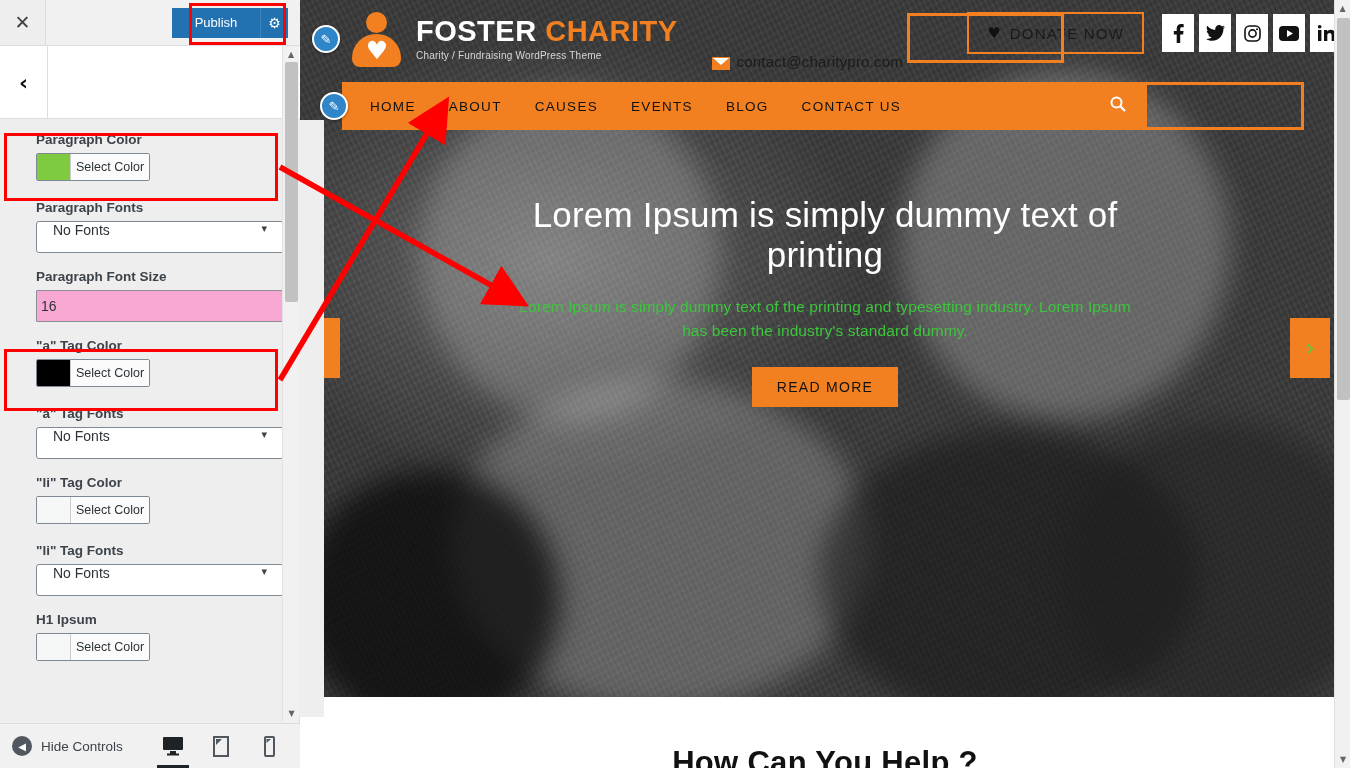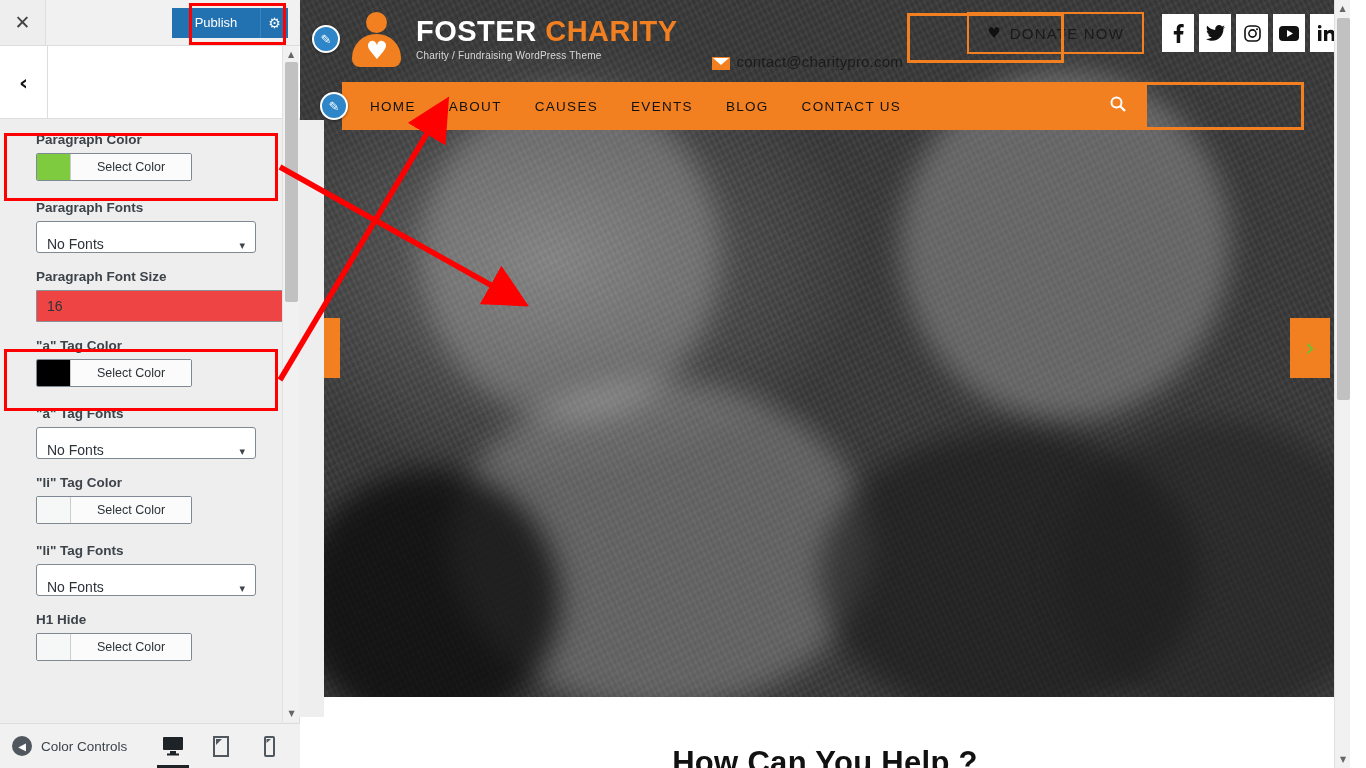--- a/index.html
+++ b/index.html
@@ -94,41 +94,41 @@
   }
   .picker {
     display: inline-flex; align-items: stretch;
     border: 1px solid #7e8993;
     background: #fff; height: 28px;
     border-radius: 2px; overflow: hidden;
     cursor: pointer;
   }
   .swatch { width: 34px; border-right: 1px solid #ccc; }
   .picker-text {
-    padding: 0 26px; font-size: 12.5px; color: #2c3338;
+    padding: 0 5px; font-size: 12.5px; color: #2c3338;
     display: flex; align-items: center; background: #fbfbfb;
   }
   .selectbox {
-    width: 220px; height: 32px;
+    width: 248px; height: 32px;
     border: 1px solid #7e8993; border-radius: 3px;
     background: #fff;
-    display: flex; align-items: flex-end;
-    padding: 0 10px; font-size: 14px; color: #2c3338;
+    display: flex; align-items: flex-start;
+    padding: 0 16px; font-size: 14px; color: #2c3338;
     position: relative; cursor: pointer;
   }
   .chev {
     margin-left: auto; font-size: 11px; color: #3c434a;
     font-family: "DejaVu Sans", sans-serif;
   }
   .textinput {
     width: 258px; height: 32px;
     border: 1px solid #8c8f94; border-radius: 1px;
-    background: #ef4444;
+    background: #f9a8d4;
     display: flex; align-items: center;
-    padding: 0 10px; font-size: 14px; color: #2c3338;
+    padding: 0 4px; font-size: 14px; color: #2c3338;
   }
 
   .cust-bottom {
     position: absolute; left: 0; bottom: 0;
     width: 300px; height: 45px;
     background: #f1f1f1;
     border-top: 1px solid #ddd;
     display: flex; align-items: center;
   }
   .hide-controls {
@@ -409,39 +409,39 @@
 
     <div class="ctrl">
       <span class="ctrl-label">"li" Tag Fonts</span>
       <div class="selectbox">
         <span>No Fonts</span>
         <span class="chev">▾</span>
       </div>
     </div>
 
     <div class="ctrl">
-      <span class="ctrl-label">H1 Hide</span>
+      <span class="ctrl-label">H1 Ipsum</span>
       <div class="picker">
         <div class="swatch" style="background:#f6f7f7"></div>
         <div class="picker-text">Select Color</div>
       </div>
     </div>
 
   </div>
 
   <div class="sb-track">
     <div class="sb-arrow">▲</div>
     <div class="sb-thumb"></div>
     <div class="sb-arrow" style="position:absolute;bottom:0;left:0;width:17px;">▼</div>
   </div>
 
   <div class="cust-bottom">
     <div class="hide-controls">
       <span class="hc-circle">◀</span>
-      <span class="hc-label">Color Controls</span>
+      <span class="hc-label">Hide Controls</span>
     </div>
     <div class="devices">
       <div class="dev active">
         <svg width="22" height="20" viewBox="0 0 22 20">
             <rect x="1" y="1" width="20" height="13" rx="1" fill="#1d2327"></rect>
             <rect x="8" y="15" width="6" height="3" fill="#1d2327"></rect>
             <rect x="5" y="17.5" width="12" height="2" fill="#1d2327"></rect>
           </svg>
       </div>
       <div class="dev">
@@ -540,20 +540,25 @@
       </div>
       <div class="nav-search">
         <svg width="16" height="16" viewBox="0 0 16 16">
             <circle cx="6.5" cy="6.5" r="5" fill="none" stroke="#fff" stroke-width="2"></circle>
             <line x1="10" y1="10" x2="15" y2="15" stroke="#fff" stroke-width="2.4"></line>
           </svg>
       </div>
     </div>
 
 
+    <div class="hero-body">
+      <div class="hero-h1">Lorem Ipsum is simply dummy text of printing</div>
+      <div class="hero-p">Lorem Ipsum is simply dummy text of the printing and typesetting industry. Lorem Ipsum has been the industry's standard dummy.</div>
+      <div class="read-more">READ MORE</div>
+    </div>
 
     <div class="arrow-btn arrow-prev">‹</div>
     <div class="arrow-btn arrow-next">›</div>
   </div>
 
   <div class="below-section">
     <div class="help-title">How Can You Help ?</div>
   </div>
 
   <div class="pv-track">

